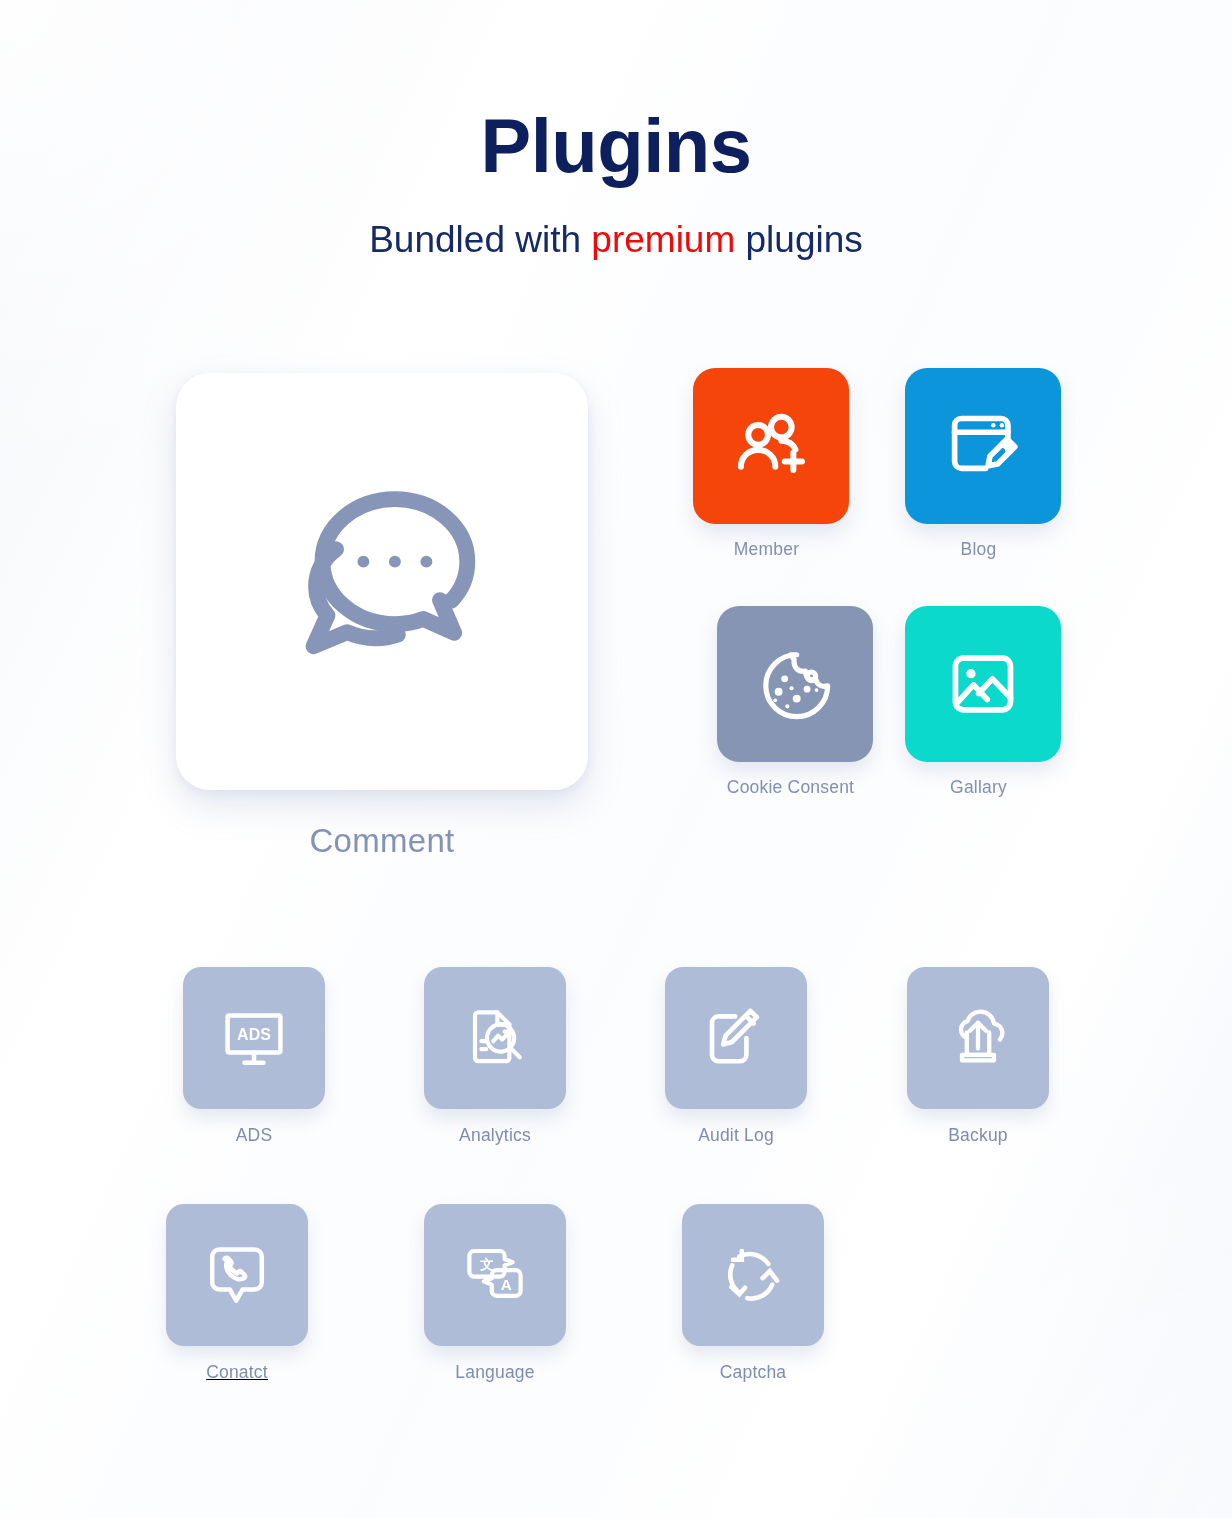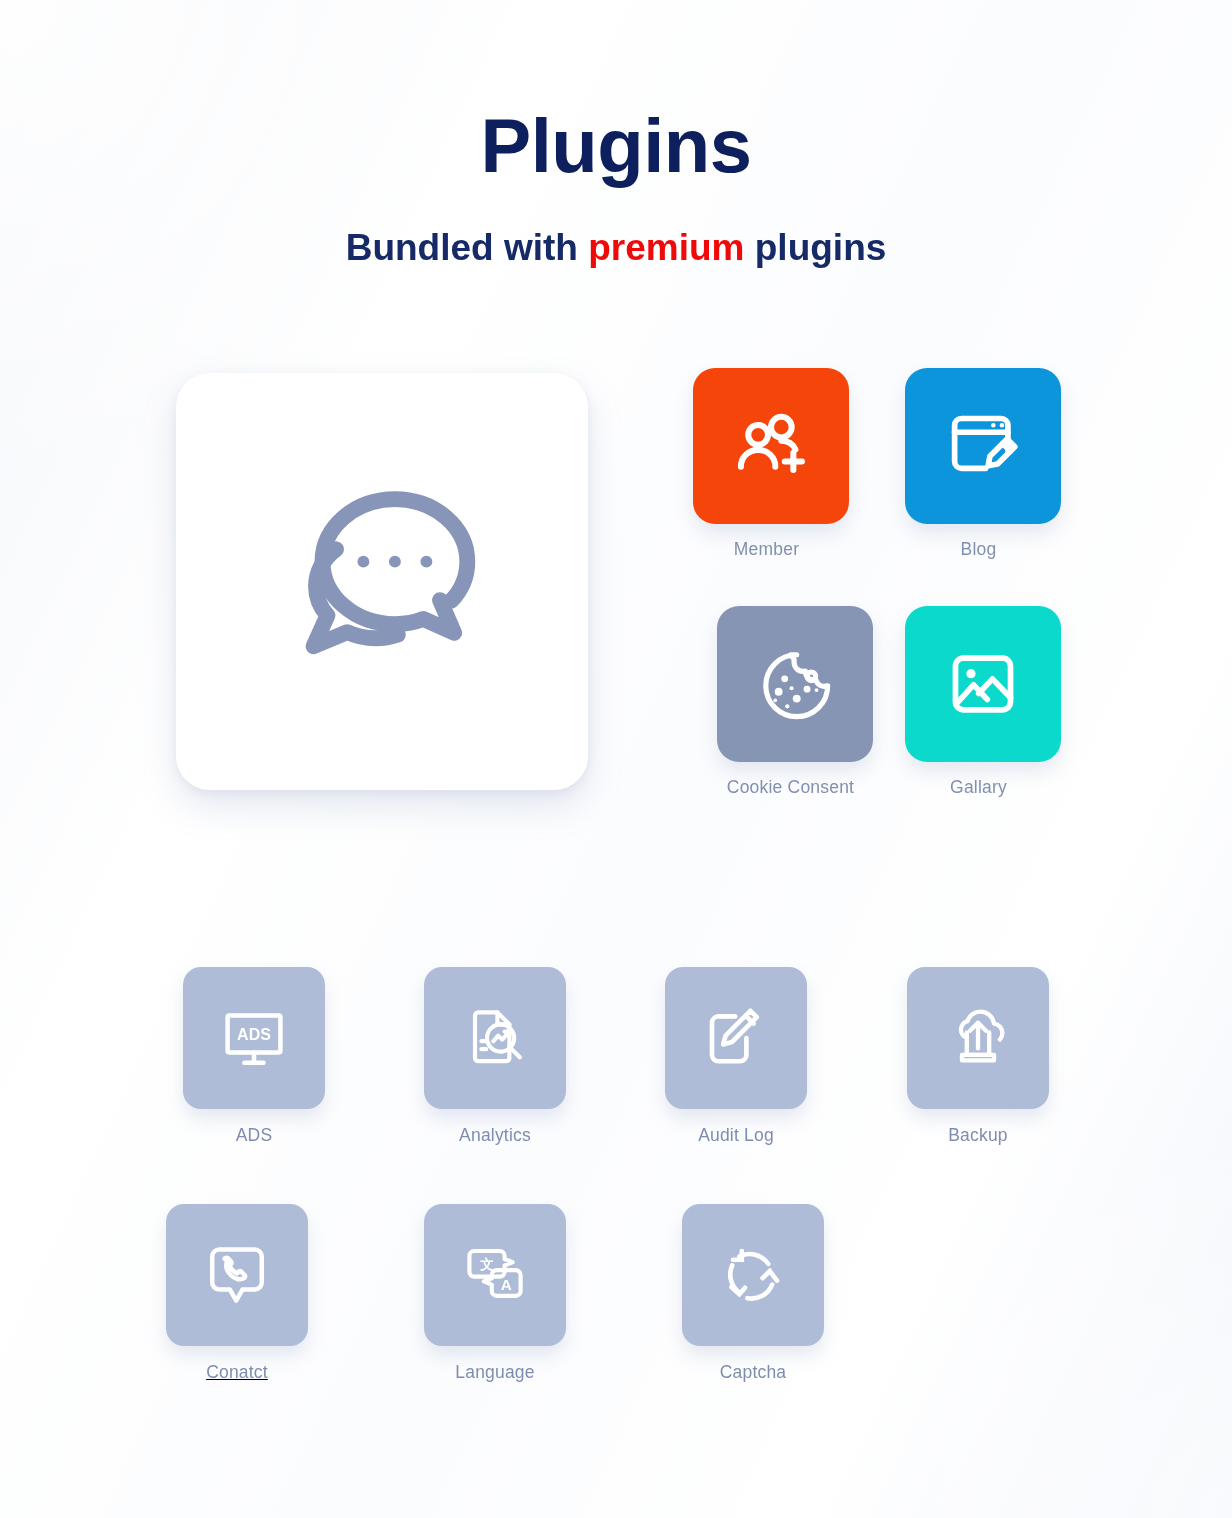--- a/index.html
+++ b/index.html
@@ -66,24 +66,24 @@
   #title {
     margin: 0;
     padding-top: 108px;
     font-size: 76px;
     font-weight: 700;
     letter-spacing: -0.5px;
     color: #0d1f5c;
     line-height: 1;
   }
   #subtitle {
-    margin: 12px;
+    margin: 4px;
     padding-top: 30px;
     font-size: 37px;
-    font-weight: 700;
+    font-weight: 400;
     color: #152a66;
     line-height: 1.2;
     text-align: center;
   }
   #subtitle .hl { color: #ef0a0a; }
 
   
   #hero {
     position: absolute;
     left: 176px;
@@ -210,20 +210,21 @@
     <svg viewBox="0 0 100 100" aria-hidden="true">
       <g fill="none" stroke="#8795b8" stroke-width="6.4" stroke-linecap="round" stroke-linejoin="round">
         <path d="M31.5 36.8C26.5 40.6 23.4 45.9 23.4 51.8c0 4.4 1.7 8.4 4.6 11.7l-5.6 12.4 13.6-5.7c3.4 1.6 7.3 2.5 11.4 2.5 3.2 0 6.2-.5 9-1.5"></path>
         <path d="M77.9 57.6c4.1-4.3 6.5-9.8 6.5-15.8 0-13.9-13.1-25.2-29.2-25.2S26 27.9 26 41.8c0 13.9 13.1 25.2 29.2 25.2 4.1 0 8-.7 11.5-2.1l12.4 5.6-5.7-13.2"></path>
         <circle cx="42.5" cy="41.8" r="2.4" fill="#8795b8" stroke="none"></circle>
         <circle cx="55.2" cy="41.8" r="2.4" fill="#8795b8" stroke="none"></circle>
         <circle cx="67.9" cy="41.8" r="2.4" fill="#8795b8" stroke="none"></circle>
       </g>
     </svg>
   </div>
+  <div id="hero-label">Comment</div>
 
   <div id="tiles-right">
 
     <div class="tile-cell" style="left:0px;  top:0px;">
       <div class="tile" style="background:#f5450b;">
         <svg viewBox="0 0 100 100" aria-hidden="true">
           <g fill="none" stroke="#ffffff" stroke-width="7" stroke-linecap="round" stroke-linejoin="round">
             <circle cx="62" cy="28" r="12"></circle>
             <path d="M62 44c7.5 0 13.6 4.2 16.4 10"></path>
             <circle cx="35" cy="37" r="11.5"></circle>

